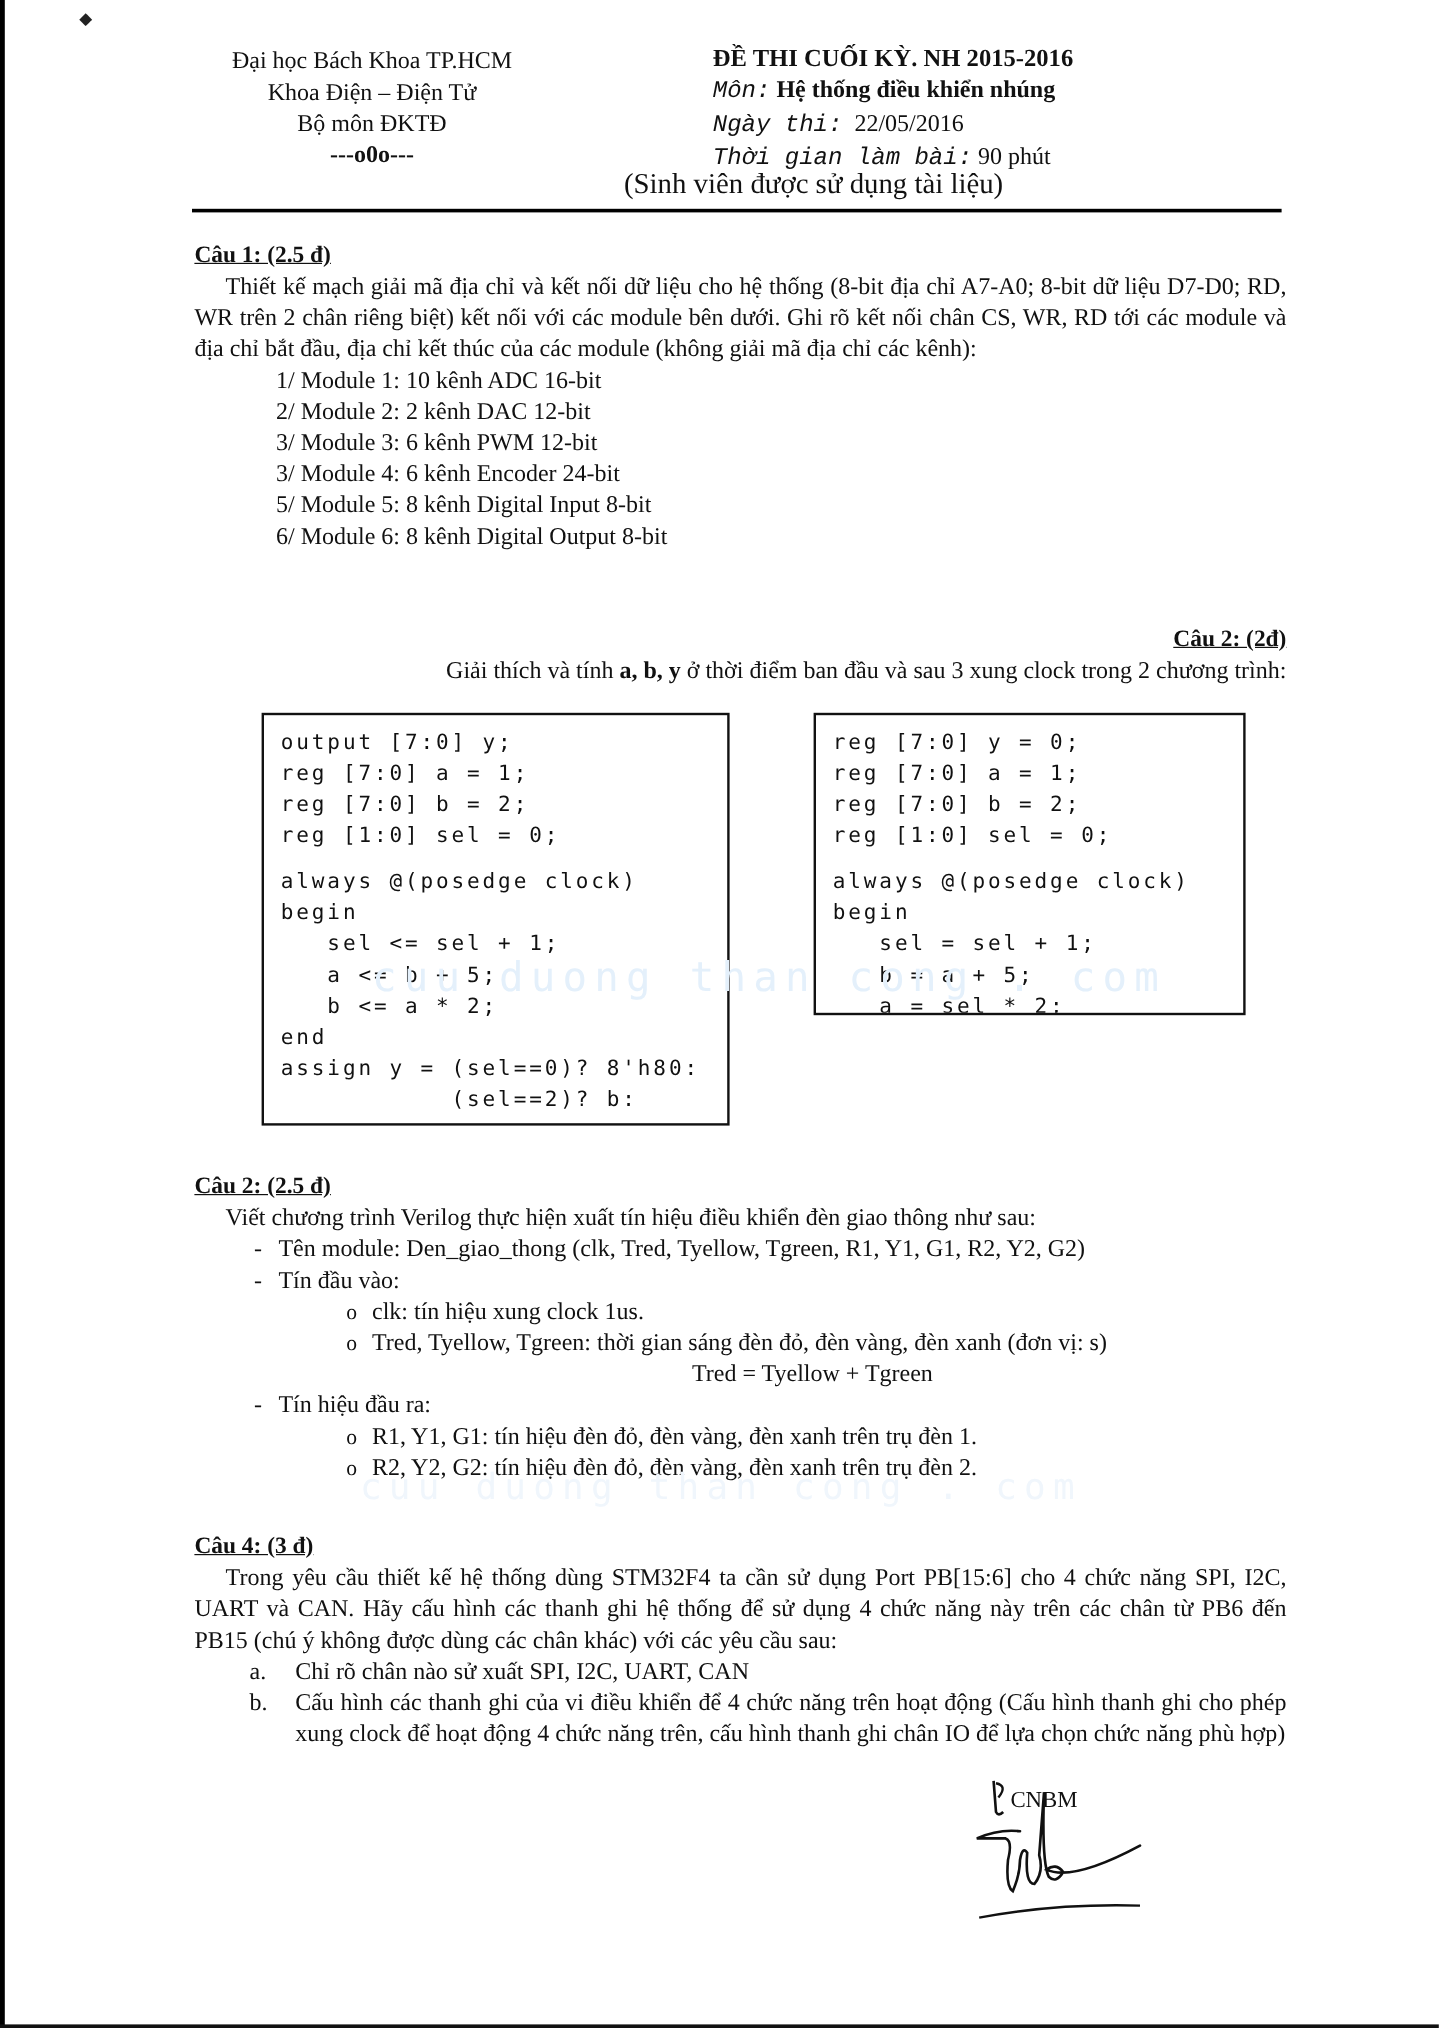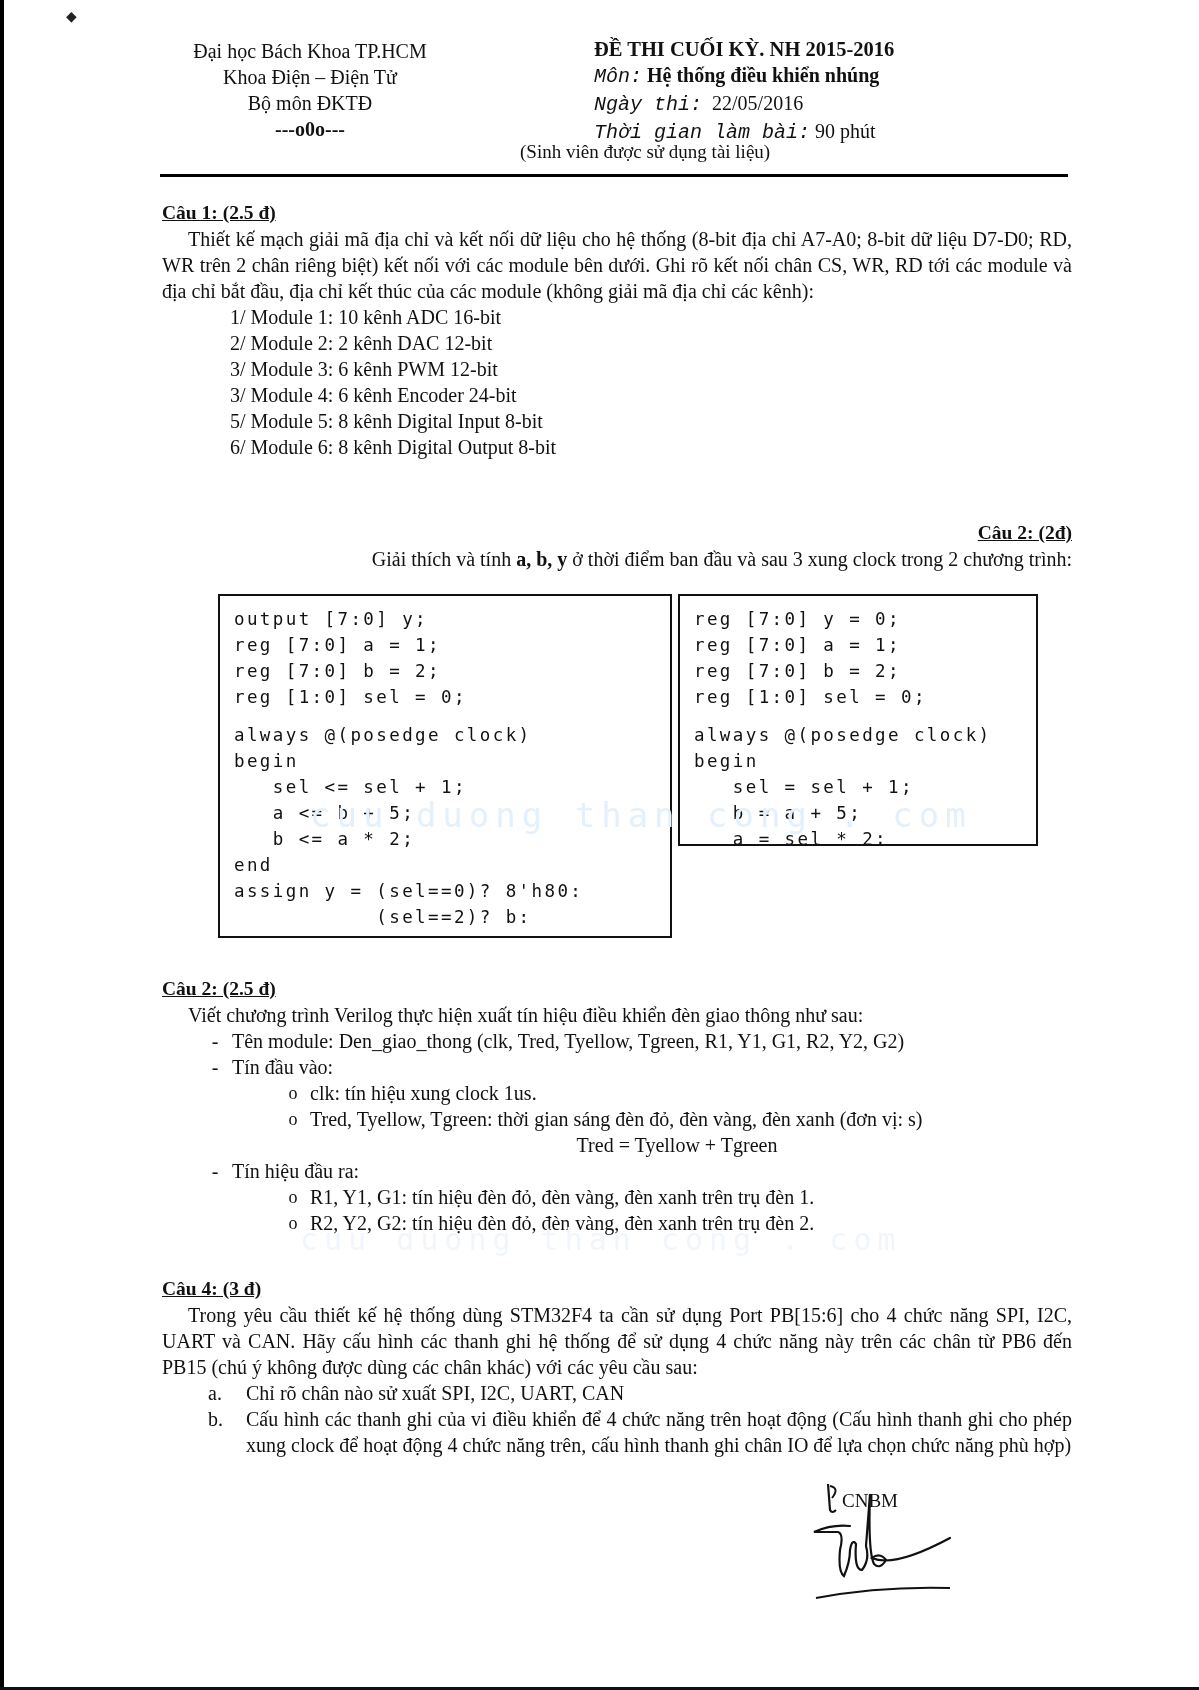--- a/index.html
+++ b/index.html
@@ -11,21 +11,21 @@
   .left-edge { position: absolute; left: 0; top: 0; width: 4px; height: 1690px; background: #000; }
   .bottom-edge { position: absolute; left: 0; bottom: 0; width: 1199px; height: 3px; background: #111; }
   .speck { position: absolute; font-size: 14px; color: #222; }
 
   .hdr-left { position: absolute; left: 160px; top: 38px; width: 300px; text-align: center; font-size: 20px; line-height: 26px; }
   .hdr-left .sep { font-weight: bold; }
   .hdr-right { position: absolute; left: 594px; top: 36px; font-size: 20px; line-height: 26px; }
   .hdr-right .title { font-weight: bold; font-size: 20.5px; }
   .hdr-right i { font-style: italic; font-family: Liberation Mono, monospace; }
   .hdr-right b { font-weight: bold; }
-  .hdr-note { position: absolute; left: 520px; top: 141px; font-size: 19px; }
+  .hdr-note { position: absolute; left: 520px; top: 141px; font-size: 24px; }
   .rule { position: absolute; left: 160px; top: 174px; width: 908px; height: 3px; background: #000; }
 
   .q { position: absolute; left: 162px; font-size: 20px; line-height: 26px; width: 910px; }
   .qh { font-weight: bold; text-decoration: underline; font-size: 19.5px; }
   .para { text-indent: 26px; text-align: justify; }
   .mods { padding-left: 68px; }
   .indent1 { padding-left: 26px; }
 
   .code-box { position: absolute; border: 2px solid #111; background: #fff; overflow: hidden;
     font-family: "DejaVu Sans Mono", "Liberation Mono", monospace; font-size: 17.5px; letter-spacing: 2.4px; line-height: 26px; }
@@ -81,21 +81,21 @@
     <div>5/ Module 5: 8 kênh Digital Input 8-bit</div>
     <div>6/ Module 6: 8 kênh Digital Output 8-bit</div>
   </div>
 </div>
 
 <div class="q" style="top:520px;text-align:right;">
   <div class="qh">Câu 2: (2đ)</div>
   <div class="indent1"><span>Giải thích và tính </span><b>a, b, y</b><span> ở thời điểm ban đầu và sau 3 xung clock trong 2 chương trình:</span></div>
 </div>
 
-<div class="code-box" style="left:218px;top:594px;width:454px;height:344px;padding:10px 0 0 14px;box-sizing:border-box;">
+<div class="code-box" style="left:218px;top:594px;width:390px;height:344px;padding:10px 0 0 14px;box-sizing:border-box;">
   <div class="line">output [7:0] y;</div>
   <div class="line">reg [7:0] a = 1;</div>
   <div class="line">reg [7:0] b = 2;</div>
   <div class="line">reg [1:0] sel = 0;</div>
   <div class="gap"></div>
   <div class="line">always @(posedge clock)</div>
   <div class="line">begin</div>
   <div class="line">   sel &lt;= sel + 1;</div>
   <div class="line">   a &lt;= b + 5;</div>
   <div class="line">   b &lt;= a * 2;</div>

